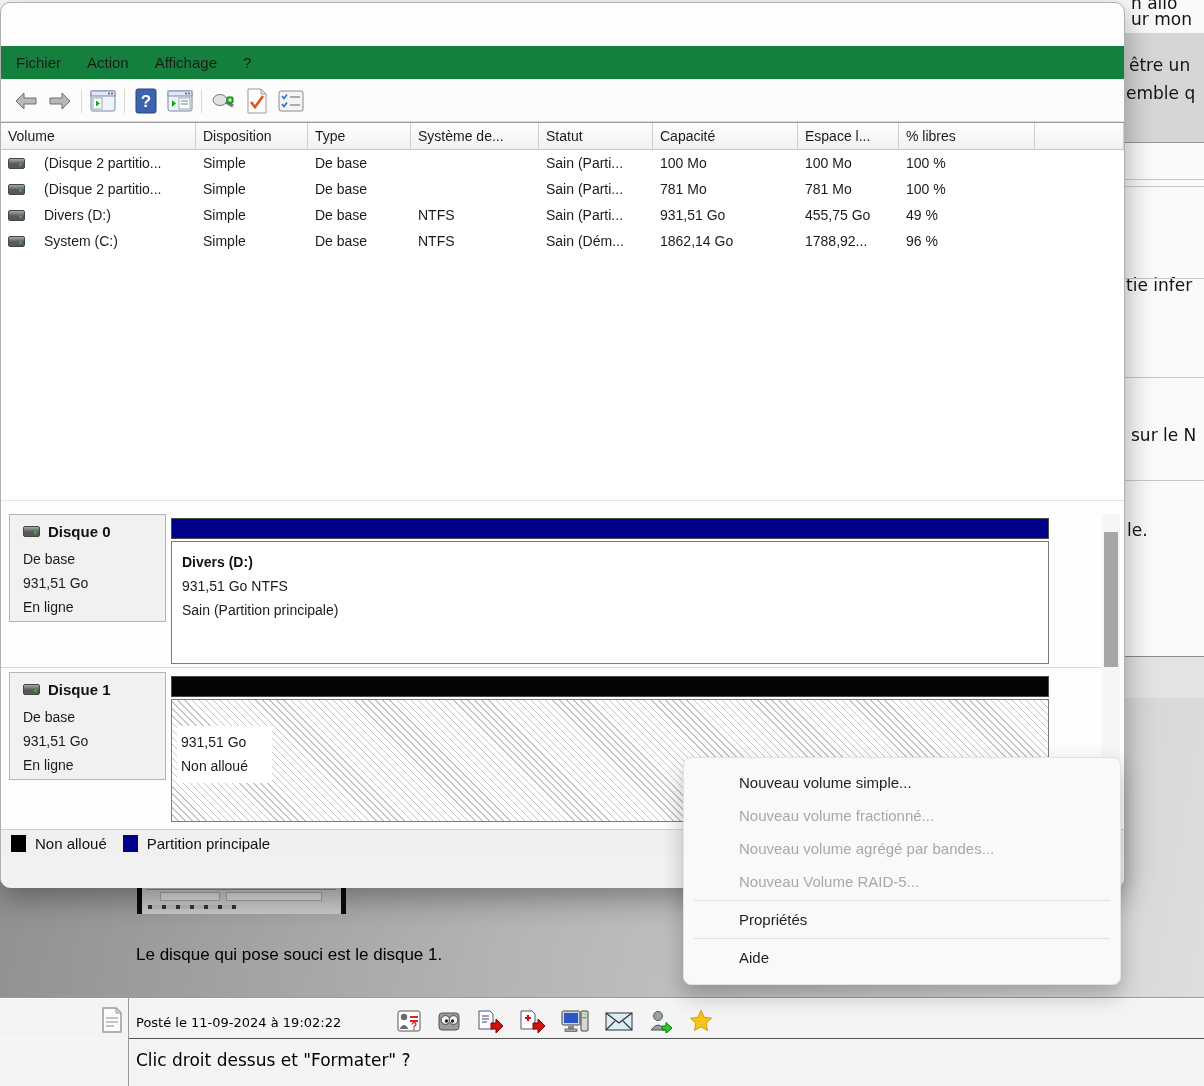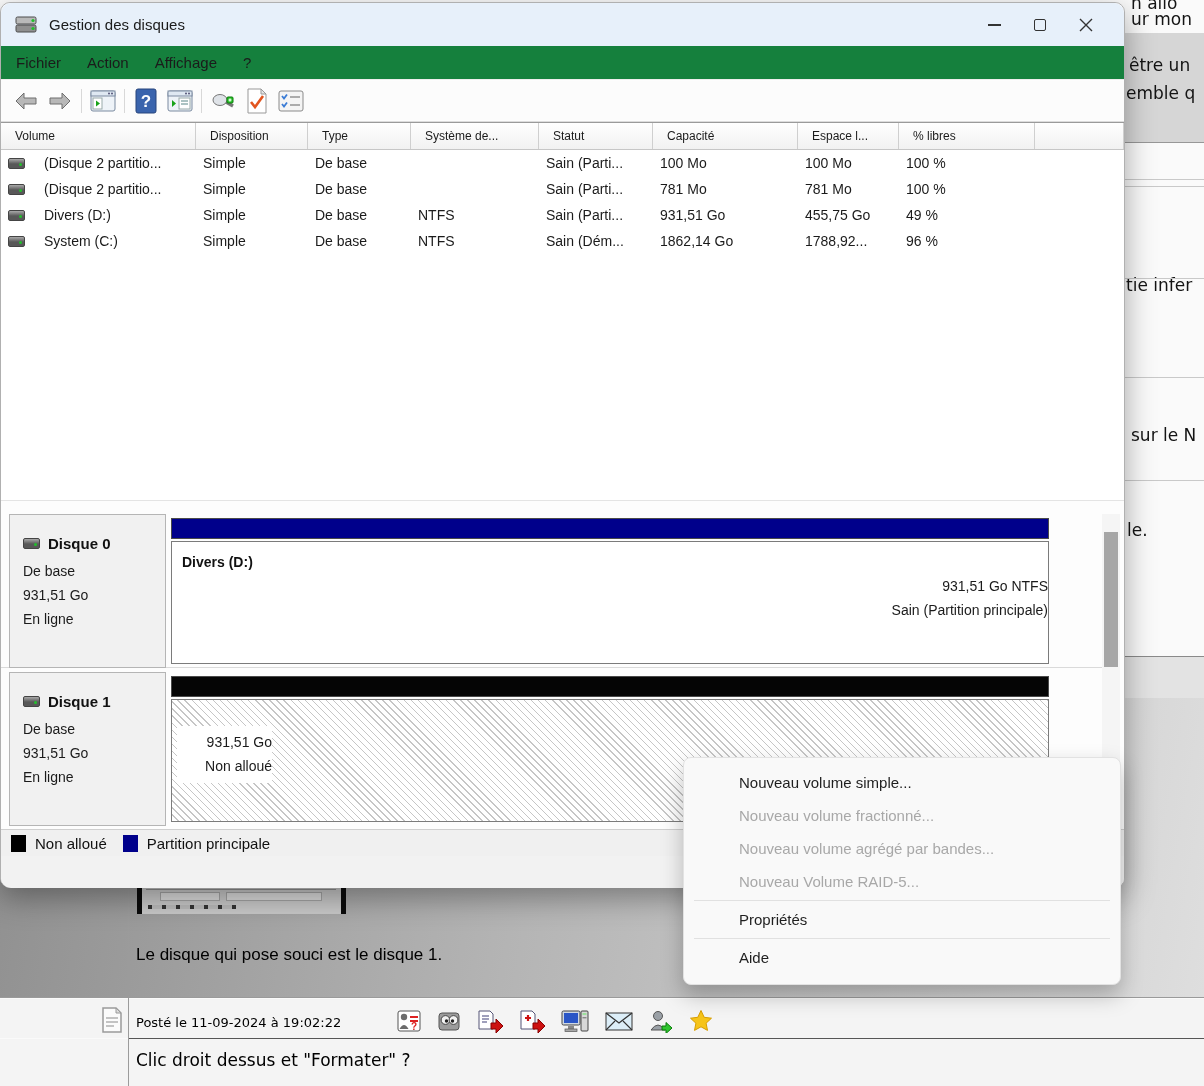--- a/index.html
+++ b/index.html
@@ -41,42 +41,42 @@
 
   .menubar { position:absolute; left:0; top:43px; width:100%; height:34px; background:#15803d; display:flex; align-items:center; padding-left:15px; border-bottom:1px solid #eee; }
   .menu-item { font-size:15px; color:#1b1b1b; margin-right:26px; }
 
   .toolbar { position:absolute; left:0; top:78px; width:100%; height:41px; background:#fcfcfc; display:flex; align-items:center; padding-left:8px; border-bottom:1px solid #dcdcdc; }
   .tb-btn { width:34px; height:32px; display:flex; align-items:center; justify-content:center; }
   .tb-sep { width:1px; height:24px; background:#d8d8d8; margin:0 4px; }
 
   .list-area { position:absolute; left:0; top:119px; width:100%; height:378px; background:#fff; }
   .lv-header { display:flex; height:28px; border-top:1px solid #9a9a9a; border-bottom:1px solid #c6c6c6; background:linear-gradient(#fefefe,#f1f1f1); }
-  .lv-h-cell { display:flex; align-items:center; padding-left:14px; font-size:12px; color:#1b1b1b; border-right:1px solid #cfcfcf; white-space:nowrap; overflow:hidden; }
+  .lv-h-cell { display:flex; align-items:center; padding-left:7px; font-size:14px; color:#1b1b1b; border-right:1px solid #cfcfcf; white-space:nowrap; overflow:hidden; }
   .lv-row { display:flex; height:26px; align-items:center; font-size:14px; color:#1b1b1b; }
   .lv-cell { padding-left:7px; white-space:nowrap; overflow:hidden; display:flex; align-items:center; gap:19px; }
   .w0{width:195px}.w1{width:112px}.w2{width:103px}.w3{width:128px}.w4{width:114px}.w5{width:145px}.w6{width:101px}.w7{width:136px}.wf{flex:1}
 
   .hdd-ico { display:inline-block; width:17px; height:11px; background:linear-gradient(#a9a9a9,#585858 55%); border:1px solid #444; border-radius:2px; position:relative; flex:0 0 auto; }
   .hdd-ico::after { content:""; position:absolute; right:2px; bottom:2px; width:3px; height:3px; border-radius:50%; background:#21c12b; }
 
   .graph-area { position:absolute; left:0; top:497px; width:100%; height:329px; background:#fdfdfd; border-top:1px solid #e4e4e4; }
   .disk-row { position:absolute; left:0; width:1103px; }
   .disk-row.d0 { top:11px; height:156px; border-bottom:1px solid #dadada; }
   .disk-row.d1 { top:169px; height:156px; }
-  .disk-label { position:absolute; left:8px; top:2px; width:157px; height:154px; background:#f1f1f1; border:1px solid #b5b5b5; padding:20px 0 0 13px; }
+  .disk-label { position:absolute; left:8px; top:2px; width:157px; height:108px; background:#f1f1f1; border:1px solid #b5b5b5; padding:8px 0 0 13px; }
   .disk-label .dl-title { display:flex; align-items:center; gap:8px; font-size:15px; font-weight:bold; color:#111; margin-bottom:7px; }
   .disk-label .dl-line { font-size:14px; color:#1b1b1b; line-height:24px; }
   .disk-strip { position:absolute; left:170px; top:6px; width:878px; height:146px; display:flex; flex-direction:column; }
   .strip-bar { height:21px; border:1px solid #4a4a4a; }
   .bar-navy { background:#00008b; }
   .bar-black { background:#050505; }
   .strip-body { flex:1; margin-top:2px; border:1px solid #7b7b7b; background:#fff; padding:8px 0 0 10px; }
   .strip-body .sb-title { font-size:14px; font-weight:bold; color:#111; line-height:24px; }
-  .strip-body .sb-line { font-size:14px; color:#1b1b1b; line-height:24px;text-align:right; }
+  .strip-body .sb-line { font-size:14px; color:#1b1b1b; line-height:24px; }
   .strip-body.hatched { background:#fff repeating-linear-gradient(45deg,rgba(255,255,255,0) 0 4px,#c6c6c6 4px 5px); padding:0; position:relative; }
   .unalloc-label { position:absolute; left:5px; top:26px; width:95px; height:57px; background:#fff; padding:4px 0 0 4px; }
 
   .v-scroll { position:absolute; right:4px; top:13px; width:18px; height:313px; background:#f5f5f5; }
   .v-thumb { position:absolute; left:2px; top:18px; width:14px; height:135px; background:#a6a6a6; }
 
   .legend { position:absolute; left:0; top:826px; width:100%; height:27px; background:#f0f0f0; border-top:1px solid #cfcfcf; display:flex; align-items:center; padding-left:10px; gap:9px; font-size:15px; color:#111; }
   .swatch { width:15px; height:17px; display:inline-block; }
   .swatch-black { background:#000; }
   .swatch-navy { background:#00008b; margin-left:7px; }
@@ -199,44 +199,20 @@
     <span>
       <svg width="24" height="24" viewBox="0 0 24 24">
         <path d="M12 1.5 l3.2 6.8 7.3 .9 -5.4 5 1.4 7.2 -6.5 -3.6 -6.5 3.6 1.4 -7.2 -5.4 -5 7.3 -.9 z" fill="#f6c419" stroke="#d79d00"></path>
       </svg>
     </span>
   </div>
   <div class="abs message-text">Clic droit dessus et "Formater" ?</div>
 
   <div id="dm-window">
 
-    <div class="titlebar">
-      <span class="app-icon">
-        <svg width="24" height="20" viewBox="0 0 24 20">
-          <rect x="1" y="2" width="20" height="7" rx="1.5" fill="#b9b9b9" stroke="#4c4c4c"></rect>
-          <rect x="1" y="10" width="20" height="7" rx="1.5" fill="#8f8f8f" stroke="#4c4c4c"></rect>
-          <circle cx="18" cy="5.5" r="1.6" fill="#21c12b"></circle>
-          <circle cx="18" cy="13.5" r="1.6" fill="#21c12b"></circle>
-        </svg>
-      </span>
-      <span class="title-text">Gestion des disques</span>
-      <div class="win-controls">
-        <div class="win-btn">
-            <div class="glyph-min"></div>
-          </div>
-        <div class="win-btn">
-            <div class="glyph-max"></div>
-          </div>
-        <div class="win-btn">
-          <svg width="14" height="14" viewBox="0 0 14 14">
-            <path d="M1 1 L13 13 M13 1 L1 13" stroke="#333" stroke-width="1.4"></path>
-          </svg>
-        </div>
-      </div>
-    </div>
 
     <div class="menubar">
       <span class="menu-item">Fichier</span>
       <span class="menu-item">Action</span>
       <span class="menu-item">Affichage</span>
       <span class="menu-item">?</span>
     </div>
 
     <div class="toolbar">
       <div class="tb-btn">

